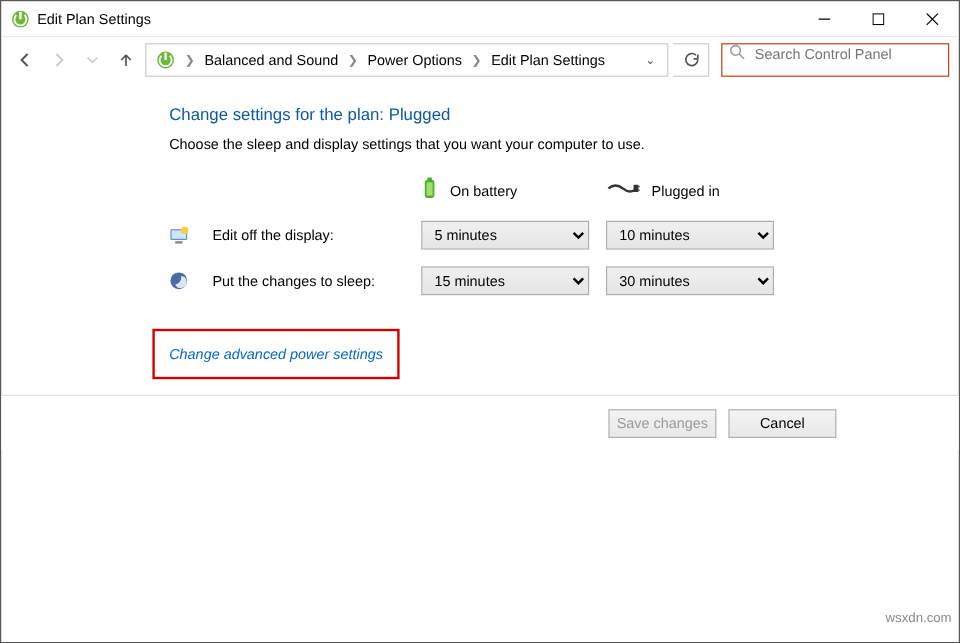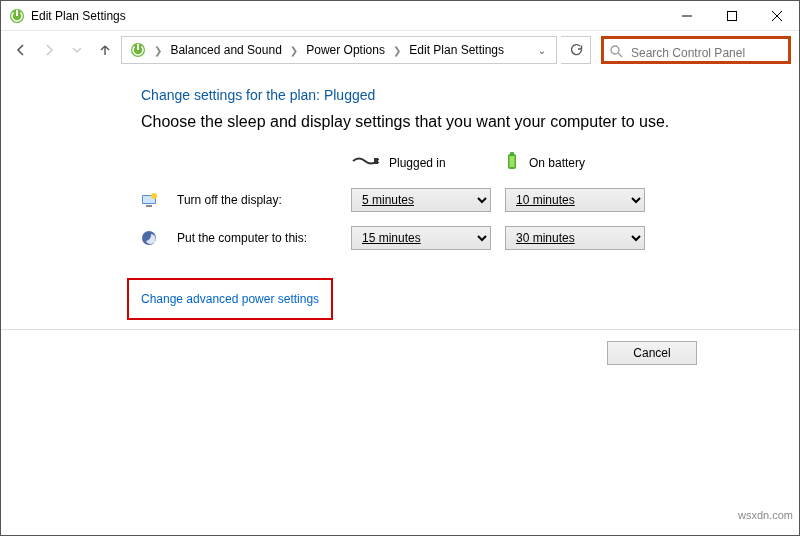--- a/index.html
+++ b/index.html
@@ -61,57 +61,56 @@
   .address .app-icon { width: 16px; height: 16px; margin: 0 4px; }
   .crumb { padding: 2px 4px; white-space: nowrap; }
   .crumb-sep { color: #888; padding: 0 2px; font-size: 10px; }
   .addr-spacer { flex: 1; }
   .addr-drop { width: 20px; text-align: center; color: #555; font-size: 10px; }
   .refresh {
     width: 30px; height: 28px; border: 1px solid #ccc; border-left: none;
     display: flex; align-items: center; justify-content: center; font-size: 13px; color: #555;
   }
   .searchbox {
-    width: 190px; height: 28px; border: 3px solid #c2410c;
-    margin-left: 6px; display: flex; align-items: flex-end; padding: 0 6px; color: #888;
+    width: 190px; height: 28px; border: 1px solid #c2410c;
+    margin-left: 6px; display: flex; align-items: flex-start; padding: 0 6px; color: #888;
   }
   .searchbox .sicon { width: 14px; margin-right: 6px; color: #aaa; }
   .searchbox input {
     border: none; outline: none; font-size: 12px; flex: 1;
     font-family: inherit; color: #555; background: transparent;
   }
 
   
   .content { padding: 18px 0 0 140px; }
   h1 {
     font-size: 14px; font-weight: 400; color: #0b5aa4; margin: 0 0 10px 0;
   }
-  .instr { font-size: 16px; margin: 0 0 20px 0; }
+  .instr { font-size: 12px; margin: 0 0 20px 0; }
 
   .grid {
     display: grid;
     grid-template-columns: 22px 160px 140px 140px;
     column-gap: 14px;
     row-gap: 14px;
     align-items: center;
   }
   .col-hdr { display: flex; align-items: center; gap: 10px; font-size: 12px; }
   .row-icon { width: 16px; height: 16px; }
   .row-label { font-size: 12px; }
 
   select.combo {
     width: 100%; height: 24px;
     border: 1px solid #adadad;
     background: linear-gradient(#f0f0f0, #e5e5e5);
     font-size: 12px; font-family: inherit;
     padding-left: 6px;
-    text-decoration: underline;
-  }
-
-  .links { margin-top: 28px; }
+  }
+
+  .links { margin-top: 28px; font-style: italic; }
   .link { color: #0066cc; font-size: 12px; padding: 4px 0; cursor: pointer; }
   .highlight-box {
     display: inline-block;
     border: 2px solid #d40000;
     padding: 8px 12px;
     margin-left: -14px;
     margin-bottom: 8px;
   }
 
   
@@ -230,76 +229,77 @@
 <div class="content">
   <h1>Change settings for the plan: Plugged</h1>
   <p class="instr">Choose the sleep and display settings that you want your computer to use.</p>
 
   <div class="grid">
 
     <span></span>
       <span></span>
     <div class="col-hdr">
       <span>
+        <svg width="14" height="20" viewBox="0 0 14 20">
+            <rect x="3" y="3" width="8" height="15" rx="2" fill="#4caf2e"></rect>
+            <rect x="5" y="1" width="4" height="3" rx="1" fill="#4caf2e"></rect>
+            <rect x="4.5" y="5" width="5" height="11" fill="#9fe06a"></rect>
+          </svg>
+      </span>
+      <span>On battery</span>
+    </div>
+    <div class="col-hdr">
+      <span>
         <svg width="28" height="14" viewBox="0 0 28 14">
             <path d="M2 7 Q8 2 14 7 T26 7" fill="none" stroke="#333" stroke-width="2"></path>
             <rect x="23" y="4" width="4" height="6" fill="#333"></rect>
             <line x1="27" y1="5.5" x2="30" y2="5.5" stroke="#333" stroke-width="1.3"></line>
             <line x1="27" y1="8.5" x2="30" y2="8.5" stroke="#333" stroke-width="1.3"></line>
           </svg>
       </span>
       <span>Plugged in</span>
     </div>
-    <div class="col-hdr">
-      <span>
-        <svg width="14" height="20" viewBox="0 0 14 20">
-            <rect x="3" y="3" width="8" height="15" rx="2" fill="#4caf2e"></rect>
-            <rect x="5" y="1" width="4" height="3" rx="1" fill="#4caf2e"></rect>
-            <rect x="4.5" y="5" width="5" height="11" fill="#9fe06a"></rect>
-          </svg>
-      </span>
-      <span>On battery</span>
-    </div>
 
     <span class="row-icon">
       <svg viewBox="0 0 16 16">
           <rect x="1" y="3" width="14" height="9" rx="1" fill="#5a8fd6"></rect>
           <rect x="2" y="4" width="12" height="7" fill="#cfe5ff"></rect>
           <rect x="5" y="13" width="6" height="2" fill="#888"></rect>
           <circle cx="13" cy="4" r="3" fill="#ffcc33"></circle>
         </svg>
     </span>
-    <span class="row-label">Turn off the display:</span>
+    <span class="row-label">Edit off the display:</span>
     <select class="combo">
       <option>5 minutes</option>
     </select>
     <select class="combo">
       <option>10 minutes</option>
     </select>
 
     <span class="row-icon">
       <svg viewBox="0 0 16 16">
           <circle cx="8" cy="8" r="7" fill="#4b6aa8"></circle>
           <path d="M10 4a5 5 0 1 1-5 7 6 6 0 0 0 5-7z" fill="#dce6f5"></path>
         </svg>
     </span>
-    <span class="row-label">Put the computer to this:</span>
+    <span class="row-label">Put the changes to sleep:</span>
     <select class="combo">
       <option>15 minutes</option>
     </select>
     <select class="combo">
       <option>30 minutes</option>
     </select>
   </div>
 
   <div class="links">
     <div class="highlight-box">
       <div class="link">Change advanced power settings</div>
     </div>
     <div class="link">Restore default settings for this plan</div>
   </div>
 </div>
 
 <div class="footer">
+  <button class="btn" disabled="">Save changes</button>
   <button class="btn">Cancel</button>
 </div>
 
 <div class="watermark">wsxdn.com</div>
 
 </body></html>

